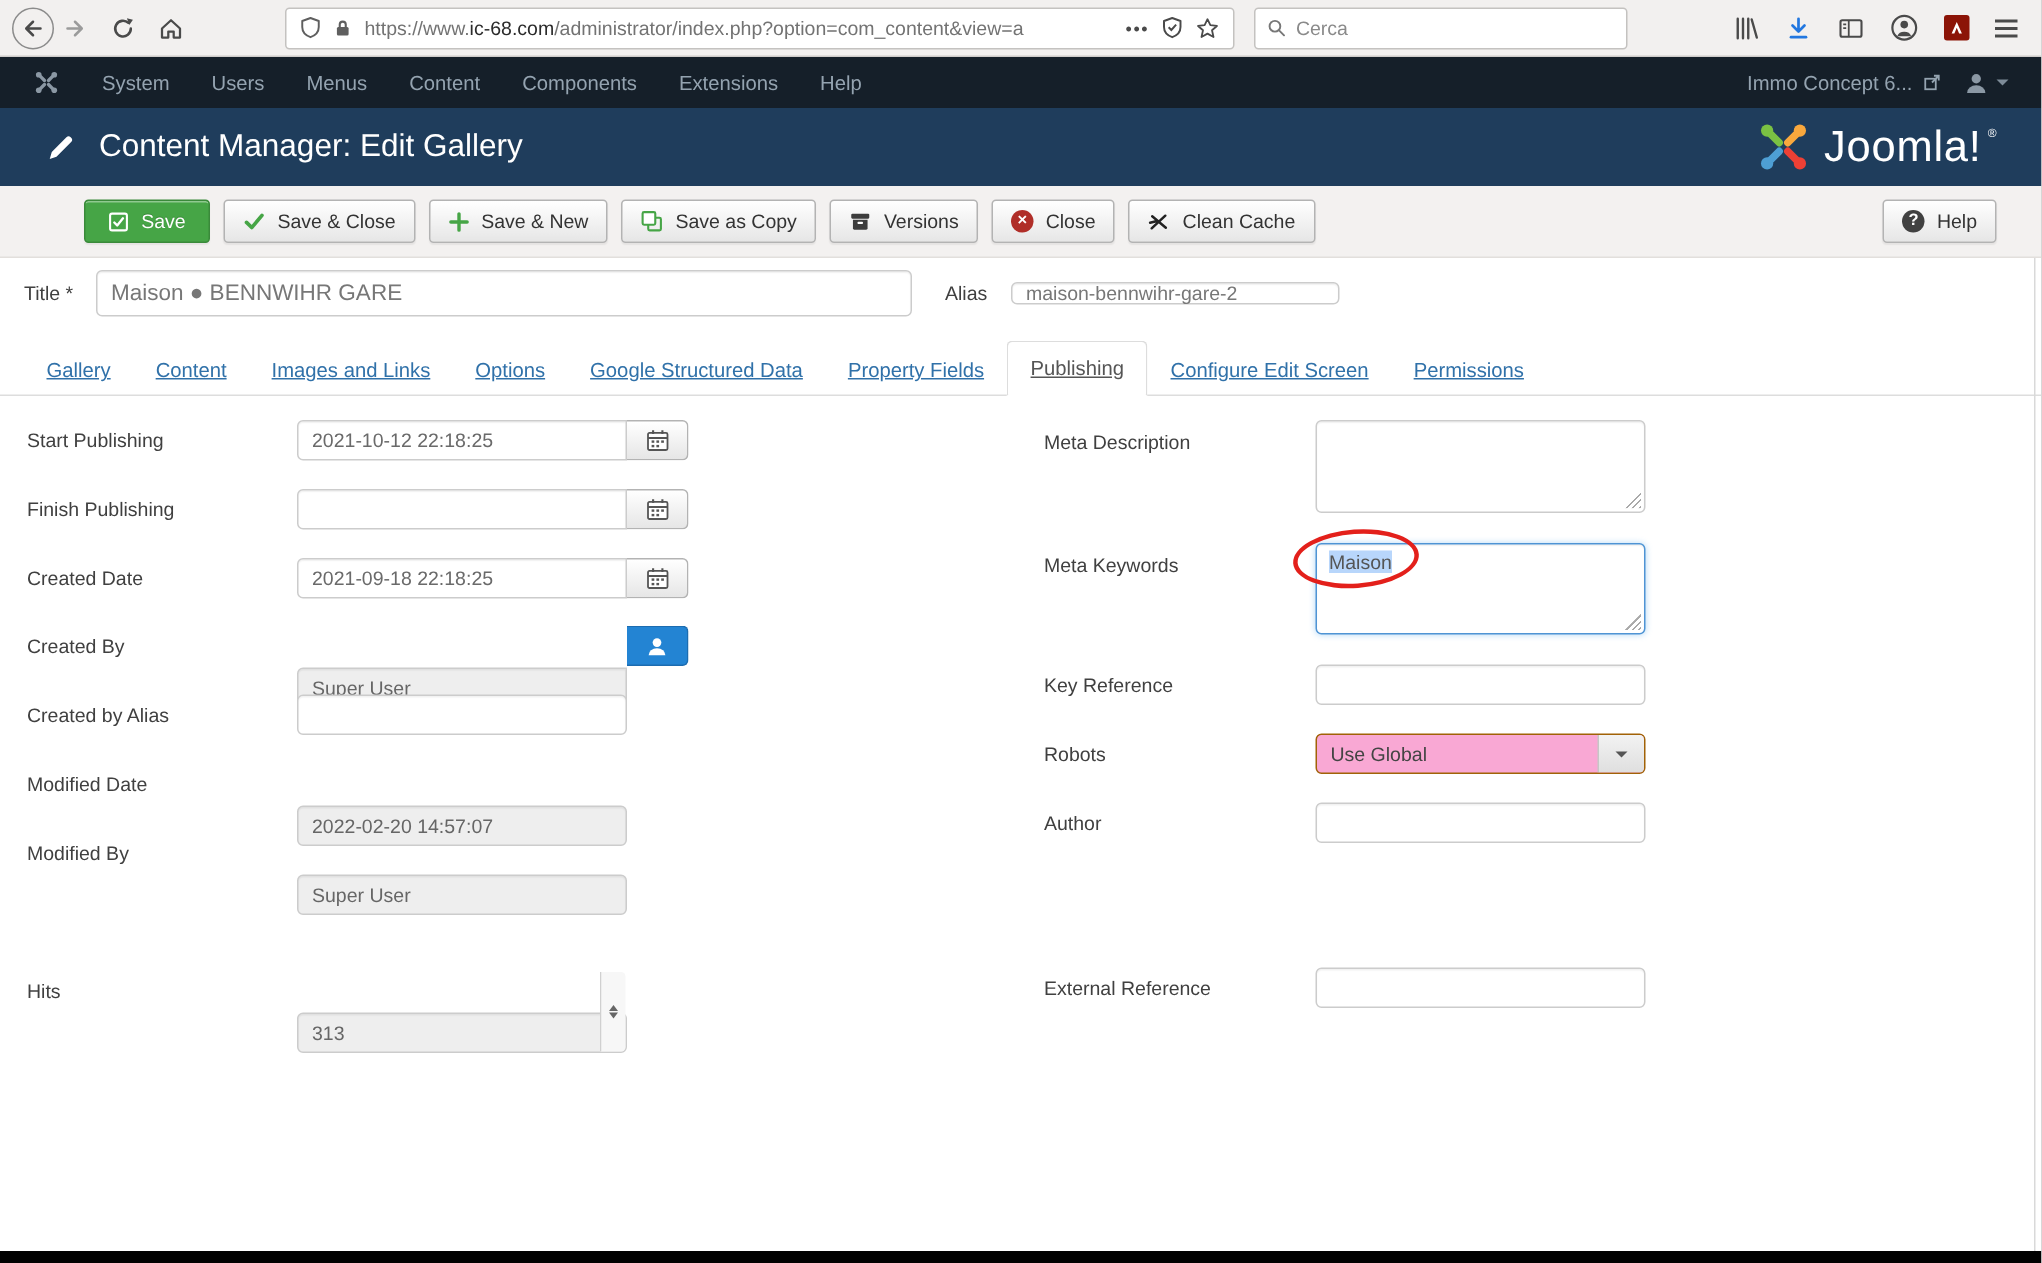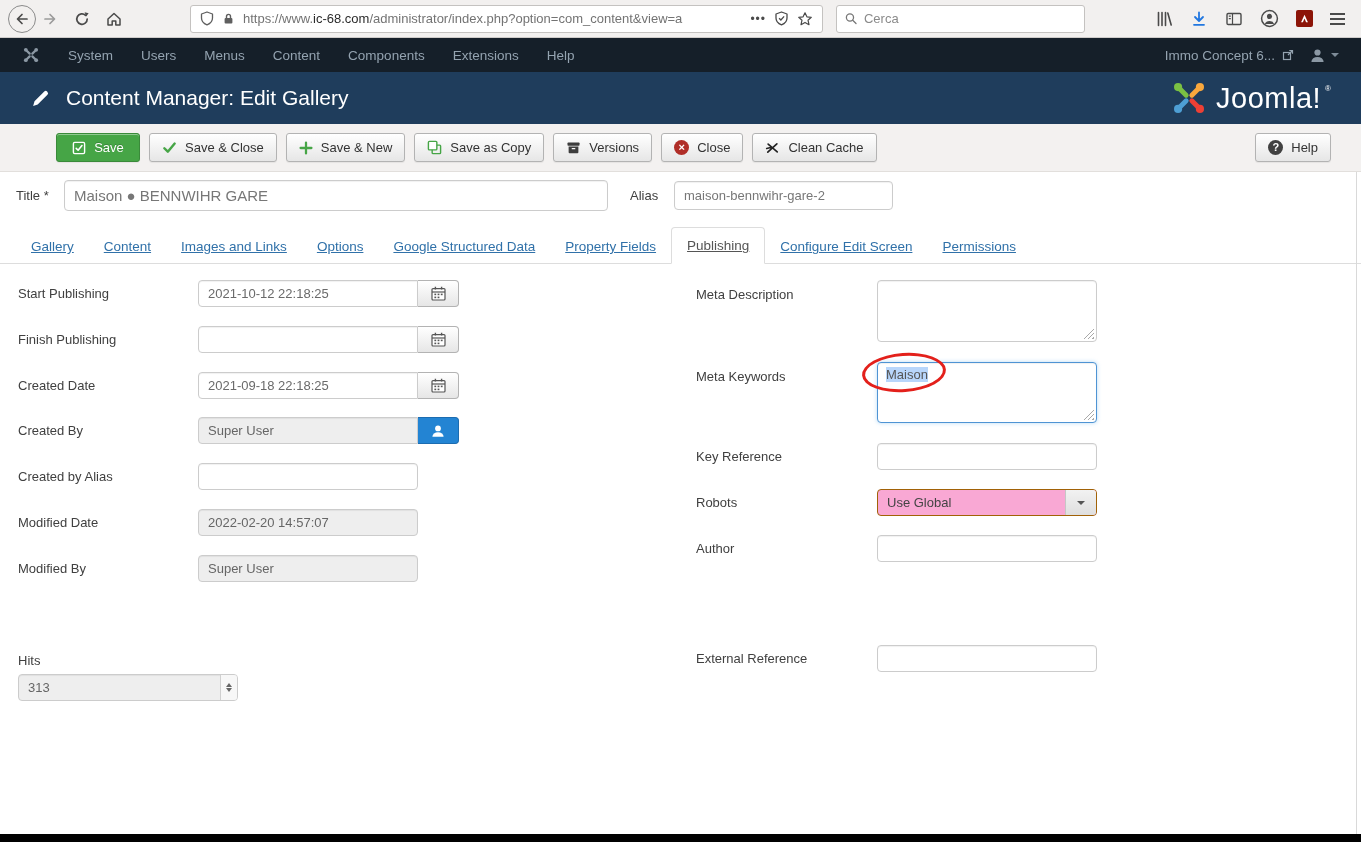--- a/index.html
+++ b/index.html
@@ -60,37 +60,37 @@
 
   
   .form-area { position:absolute; top:172px; left:0; right:0; bottom:8px; background:#fff; }
   .title-row { position:absolute; top:8px; left:16px; display:flex; align-items:center; }
   .lbl { font-size:13px; color:#404040; }
   .title-row .lbl-title { width:48px; }
   .input { border:1px solid #ccc; border-radius:4px; background:#fff; color:#6a6a6a; font-size:13px;
     padding:0 9px; height:27px; display:flex; align-items:center; box-shadow:inset 0 1px 1px rgba(0,0,0,.06); }
   .title-input { width:544px; height:31px; font-size:15px; color:#777; }
   .lbl-alias { width:36px; margin-left:22px; }
-  .alias-input { width:219px; height:29px; margin-left:8px; color:#777; }
+  .alias-input { width:219px; height:15px; margin-left:8px; color:#777; }
 
   
   .tabs { position:absolute; top:55px; left:0; right:0; height:37px; border-bottom:1px solid #ddd;
     display:flex; padding-left:16px; align-items:flex-end; }
   .tab { font-size:13.5px; color:#3071a9; padding:10px 15px; cursor:pointer; position:relative; top:1px;text-decoration:underline; }
   .tab.active { color:#555; background:#fff; border:1px solid #ddd; border-bottom:1px solid #fff; border-radius:4px 4px 0 0; }
 
   
   .frow { position:absolute; display:flex; }
   .frow.left { left:18px; }
   .frow.right { left:696px; }
   .frow .flabel { width:180px; font-size:13px; color:#404040; line-height:27px; flex:none; }
   .frow.right .flabel { width:181px; }
   .frow.talign .flabel { line-height:15px; padding-top:7px; }
   .ctrl { width:220px; }
-  .input.dis { background:#eee; color:#666; }
+  .input.dis { background:#eee; color:#666;margin-top:28px; }
   .group { display:flex; }
   .group .input { width:220px; border-radius:4px 0 0 4px; }
   .addon-btn { width:41px; height:27px; border:1px solid #b3b3b3; border-left:none; border-radius:0 4px 4px 0;
     background:linear-gradient(#ffffff,#e6e6e6); display:flex; align-items:center; justify-content:center; cursor:pointer; }
   .addon-btn.blue { background:#2384d3; border-color:#1c6cb0; }
   .hits-wrap { position:relative; width:220px; }
   .hits-wrap .input { width:220px; padding-right:22px; }
   .spinner { position:absolute; right:1px; top:1px; bottom:1px; width:17px; border-left:1px solid #d0d0d0;
     background:#f7f7f7; border-radius:0 3px 3px 0; display:flex; flex-direction:column; align-items:center; justify-content:center; gap:1px; }
   .spinner i { width:0; height:0; border-left:3.5px solid transparent; border-right:3.5px solid transparent; }
@@ -431,21 +431,21 @@
     </div>
 
     <div class="frow left" style="top:383px;">
       <span class="flabel">Modified By</span>
       <div class="ctrl">
           <div class="input dis">Super User</div>
         </div>
     </div>
 
 
-    <div class="frow left" style="top:475px;flex-direction:column;">
+    <div class="frow left" style="top:475px;">
       <span class="flabel">Hits</span>
       <div class="hits-wrap">
         <div class="input dis">313</div>
         <span class="spinner">
             <i class="up"></i>
             <i class="dn"></i>
           </span>
       </div>
     </div>
 

